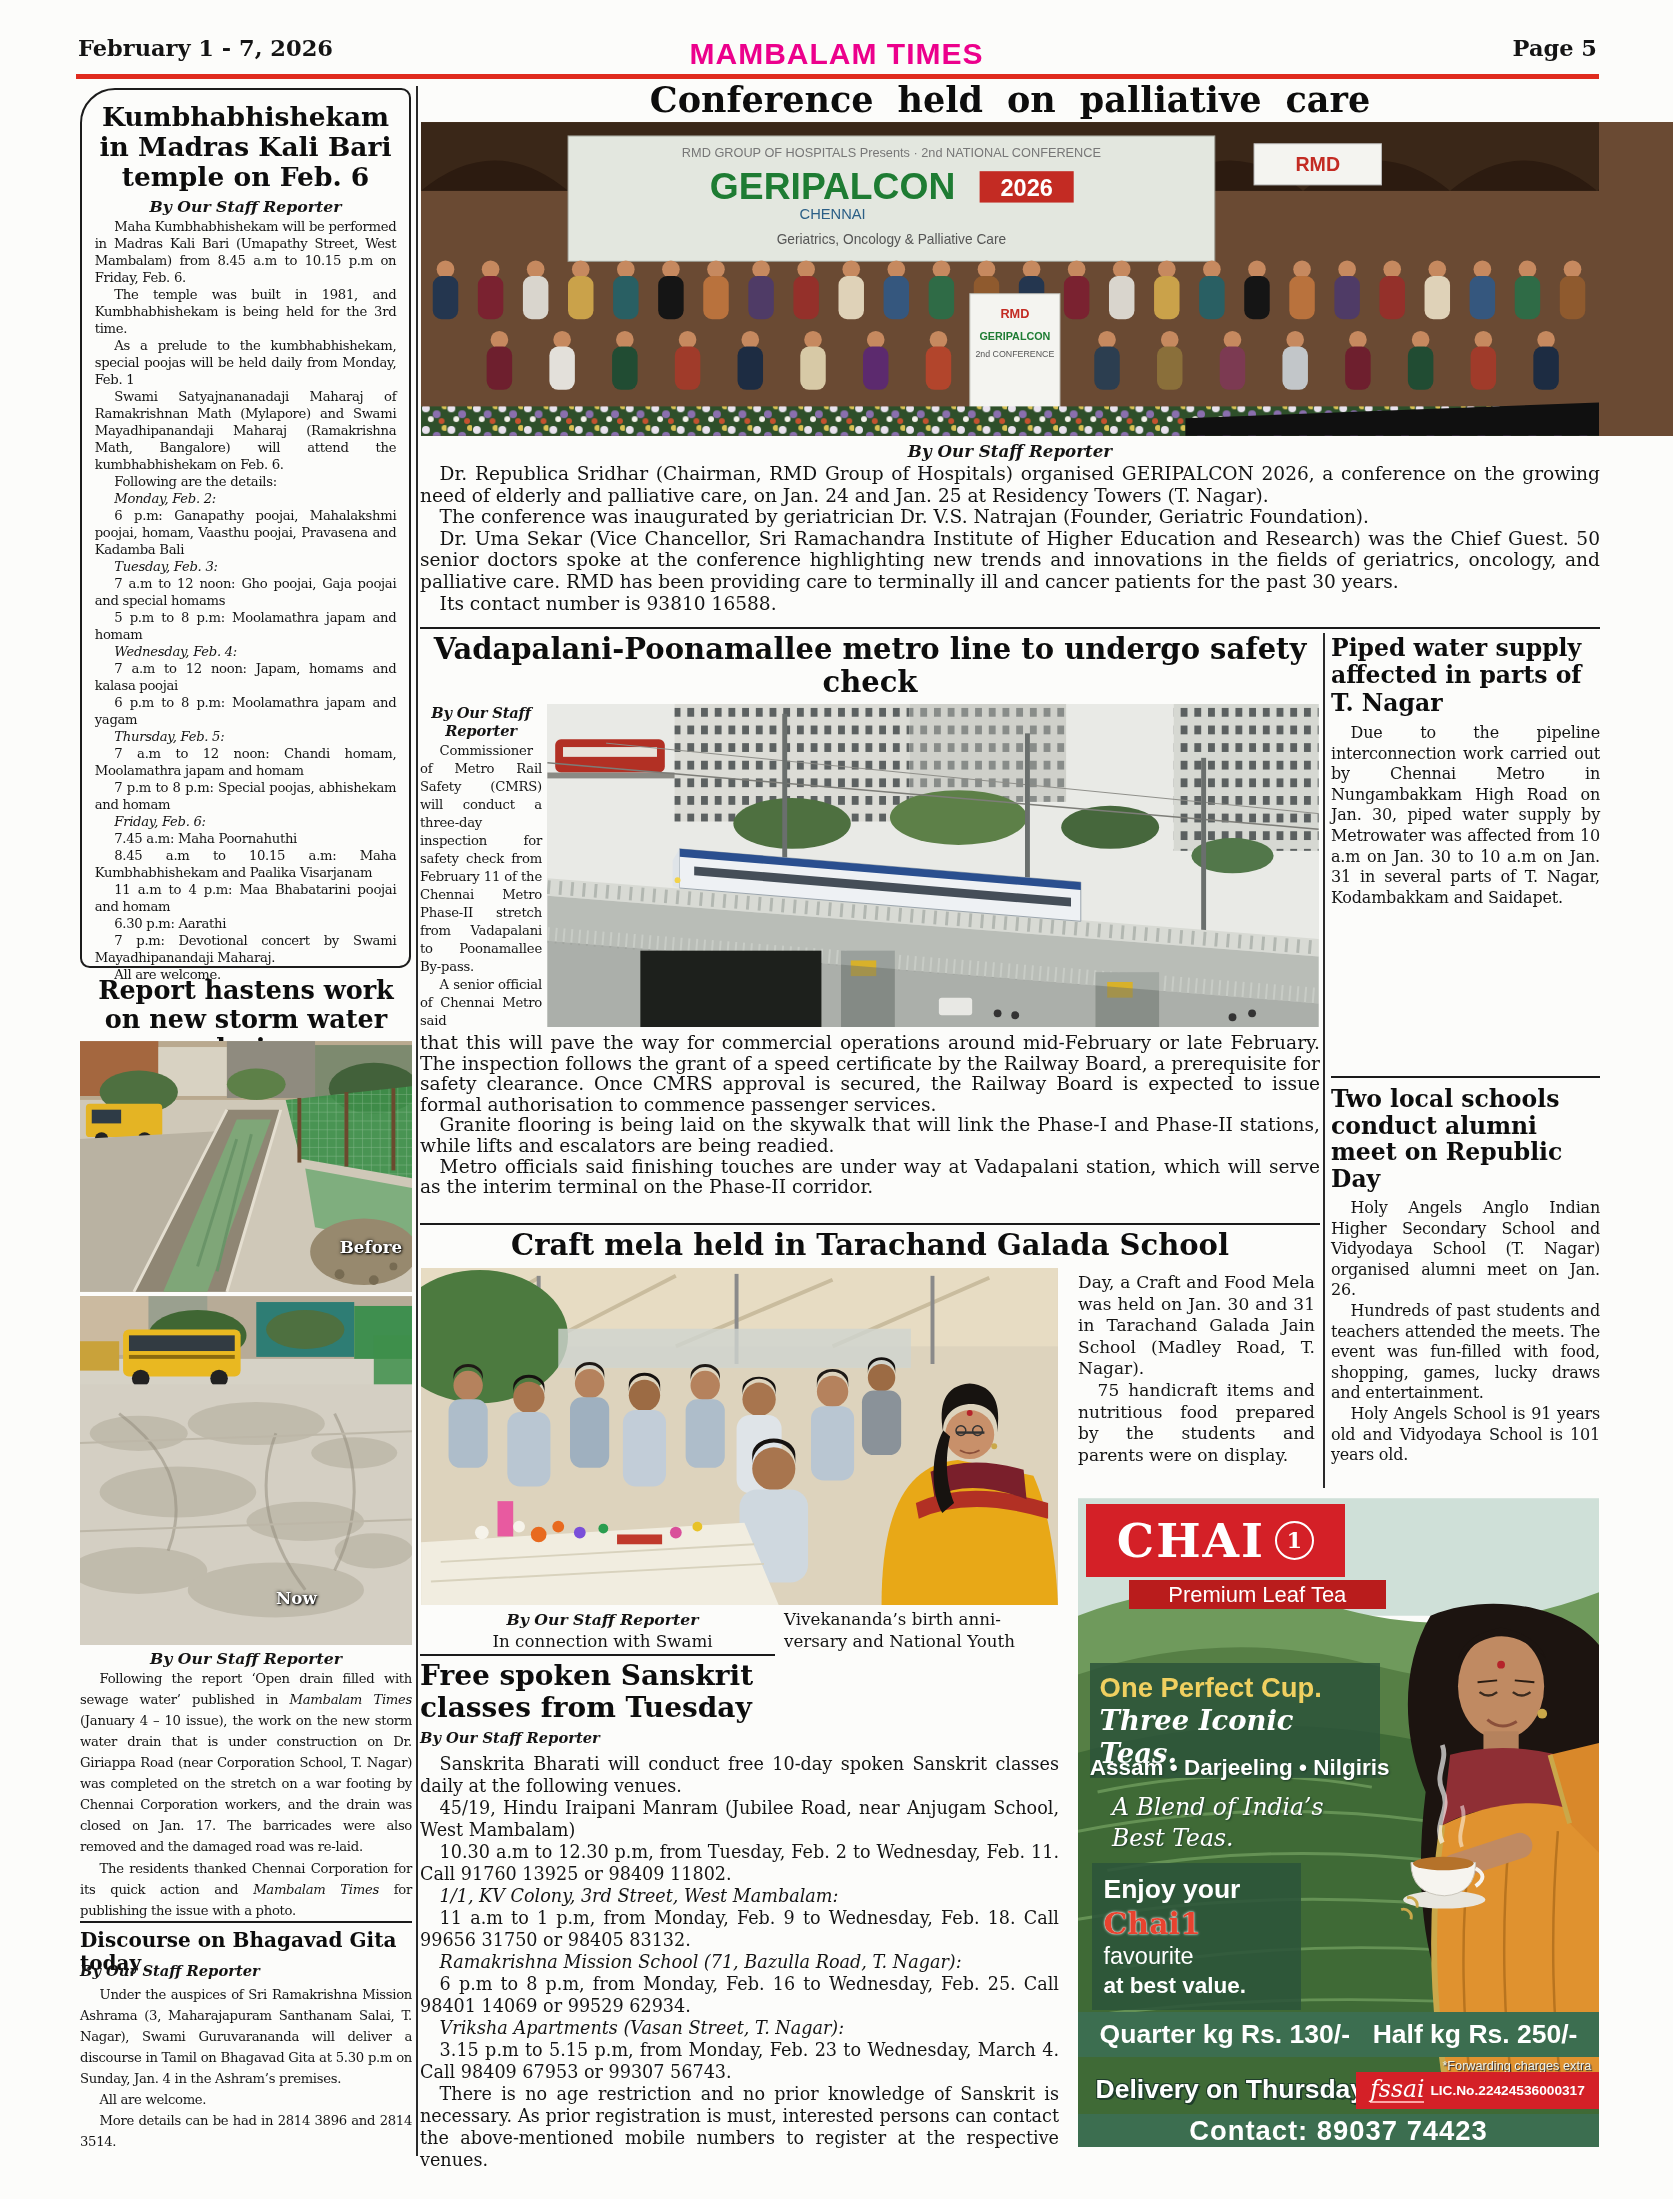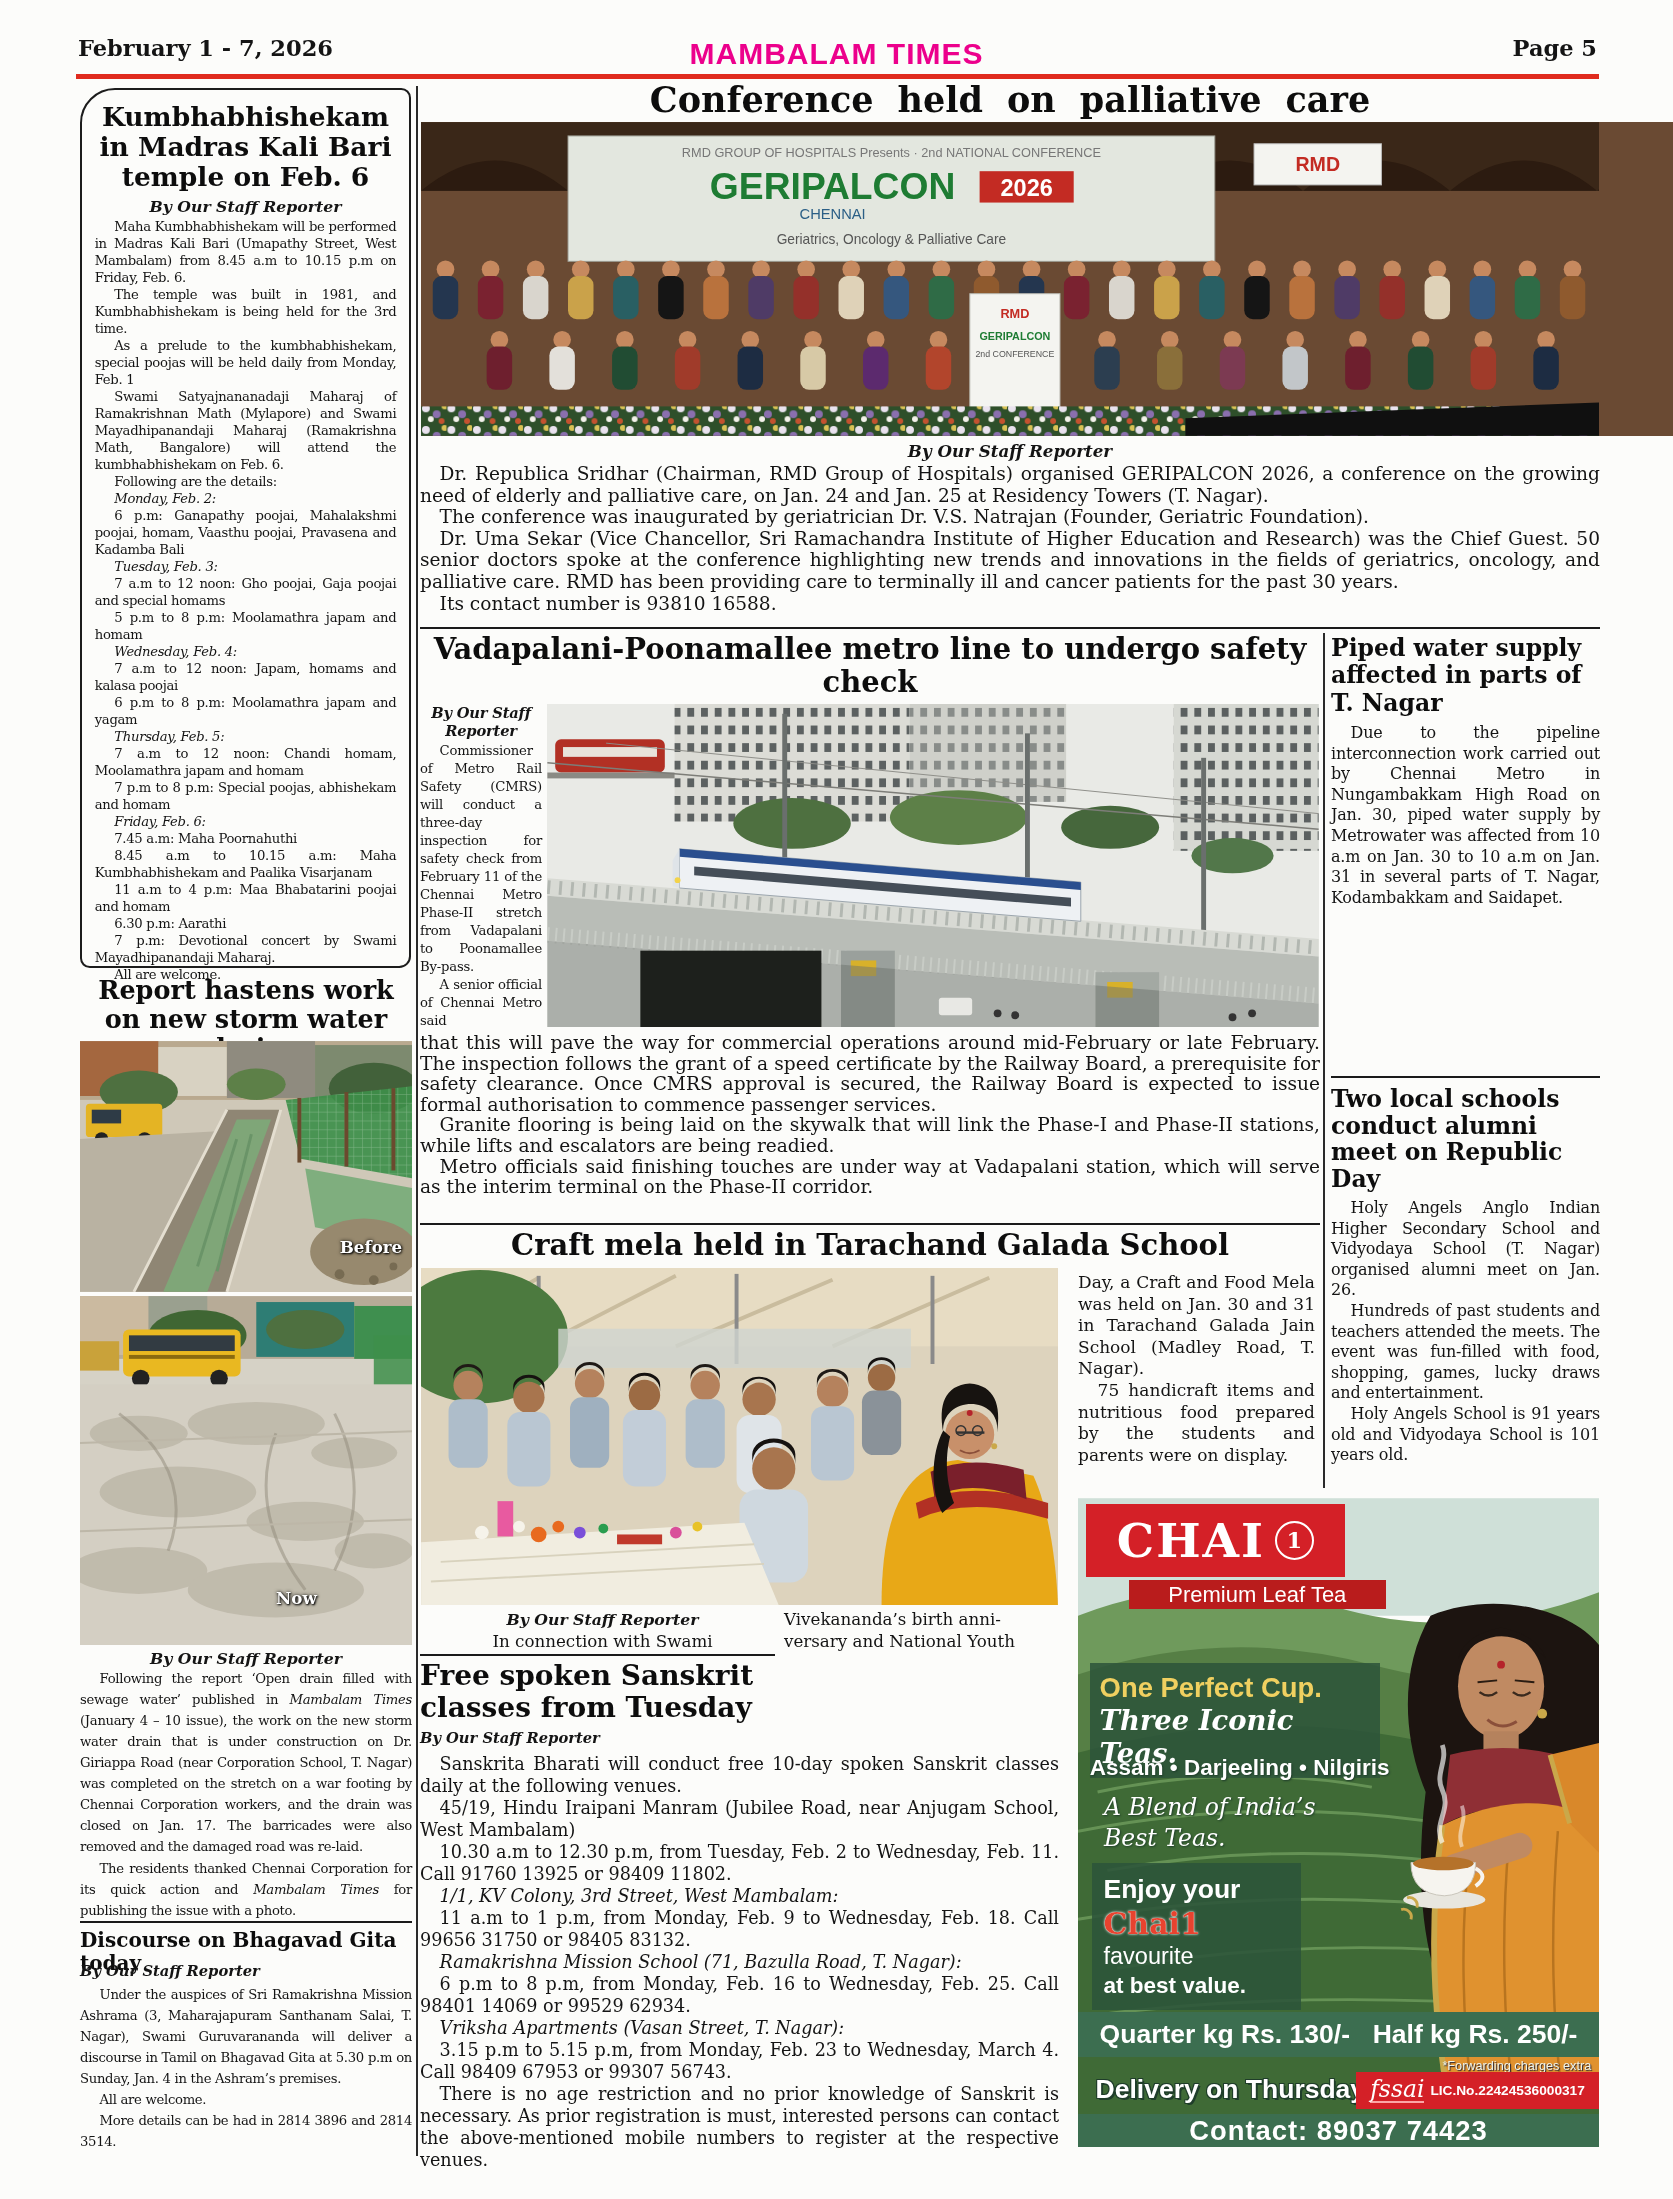--- a/index.html
+++ b/index.html
@@ -75,21 +75,21 @@
            font-family:"DejaVu Serif",serif;font-weight:bold;color:#fff;font-size:47px;letter-spacing:2px;}
   .circle-one{display:inline-flex;width:35px;height:35px;border:2.9px solid #fff;border-radius:50%;align-items:center;
               justify-content:center;font-size:22.5px;margin-left:9.8px;letter-spacing:0;}
   .ad-black{position:absolute;left:11.8px;top:82px;width:257px;height:29px;background:#b91c1c;color:#fff;display:flex;
             align-items:center;justify-content:center;font-size:22px;margin-left:39px;}
   .ad-green1{position:absolute;left:11.8px;top:165px;width:271px;padding:7.8px 9.8px;background:rgba(44,84,58,.86);}
   .ad-h1{color:#f0d060;font-weight:bold;font-size:27.4px;line-height:33px;}
   .ad-h2{color:#fff;font-weight:bold;font-style:italic;font-size:27.4px;line-height:33px;font-family:"DejaVu Serif",serif;}
   .ad-teas{position:absolute;left:11.8px;top:257px;width:323px;color:#fff;font-weight:bold;font-size:22.5px;
            text-shadow:1px 1px 2px #1f3d2a;}
-  .ad-blend{position:absolute;left:26px;top:294px;width:225px;color:#fff;font-style:italic;font-size:23.5px;line-height:31px;
+  .ad-blend{position:absolute;left:34px;top:294px;width:225px;color:#fff;font-style:italic;font-size:23.5px;line-height:31px;
             font-family:"DejaVu Serif",serif;text-shadow:1px 1px 2px #1f3d2a;}
   .ad-green2{position:absolute;left:13.7px;top:365px;width:186px;padding:9.8px 11.8px;background:rgba(44,84,58,.88);color:#fff;}
   .ad-enjoy1{font-size:26.5px;font-weight:bold;line-height:33px;}
   .ad-chai1{font-size:30px;font-weight:bold;color:#e8432f;line-height:35px;font-family:"DejaVu Serif",serif;
             text-shadow:0 0 2.9px #fff,0 0 1px #fff;}
   .ad-enjoy2{font-size:23.5px;line-height:30px;}
   .ad-enjoy3{font-size:22.5px;font-weight:bold;line-height:29px;}
   .ad-price{position:absolute;left:0;top:514px;width:521px;height:45px;background:#3c6e50;color:#fff;display:flex;
             align-items:center;justify-content:space-between;padding:0 21.6px;box-sizing:border-box;
             font-size:26.5px;font-weight:bold;}

